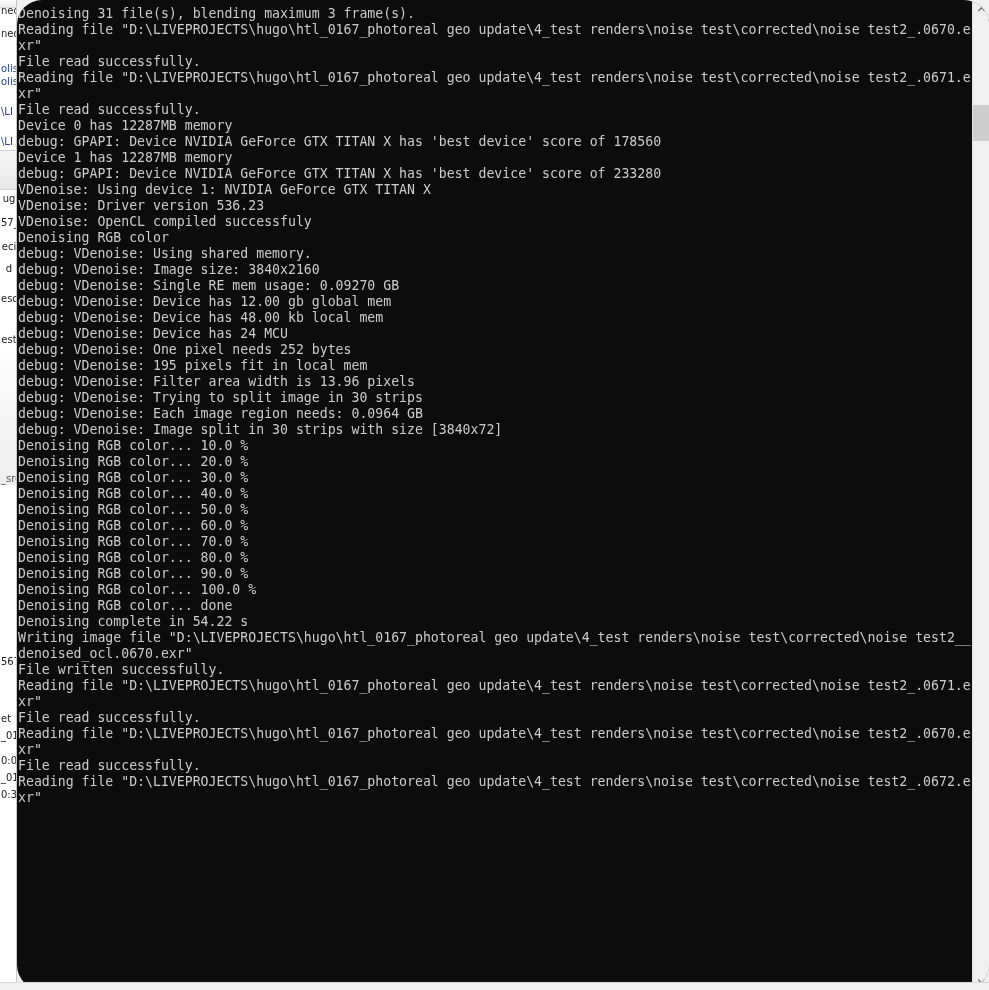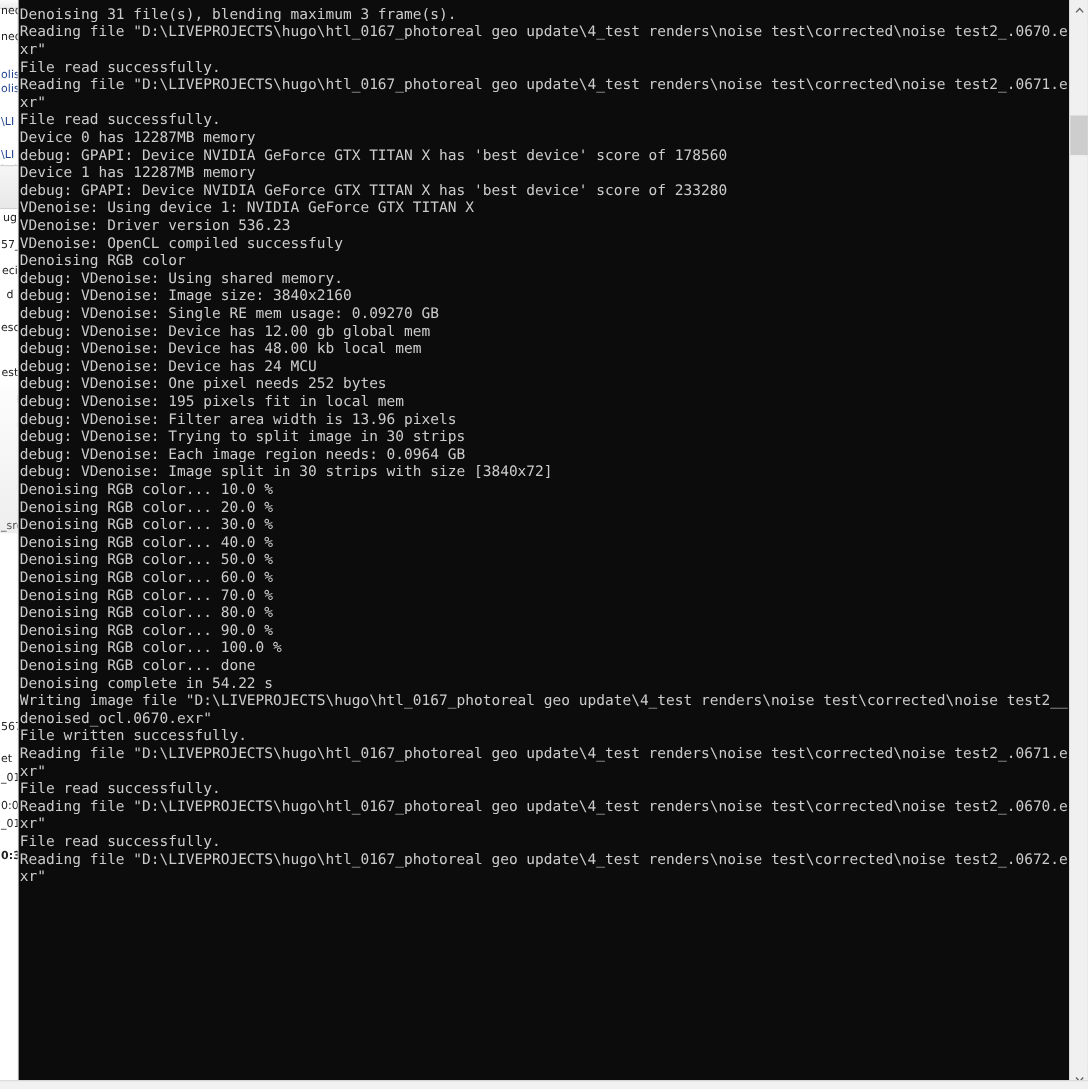--- a/index.html
+++ b/index.html
@@ -61,20 +61,21 @@
 
   
   #console-window {
     position: absolute;
     left: 17px;
     top: 0;
     width: 972px;
     height: 990px;
     background: #0c0c0c;
     overflow: hidden;
+    border-radius: 25px;
   }
   #console-text {
     position: absolute;
     left: 0;
     top: 0;
     width: 955px;
     height: 990px;
     padding: 6px 0 0 1px;
     box-sizing: border-box;
     color: #cccccc;
@@ -177,25 +178,25 @@
       <div class="bg-frag dark" style="margin-top:10px;">ina</div>
       <div class="bg-frag gray" style="margin-top:9px;">sa</div>
     </div>
 
     <div class="bg-band" style="top:350px;height:135px;background:linear-gradient(#fdfdfd,#eeeeee);">
       <div class="bg-frag gray" style="margin-top:122px;color:#555;">_src</div>
     </div>
 
     <div class="bg-band" style="top:485px;height:505px;background:#ffffff;">
       <div class="bg-frag dark" style="margin-top:170px;">567</div>
-      <div class="bg-frag dark" style="margin-top:16px;">et</div>
+      <div class="bg-frag dark" style="margin-top:44px;">et</div>
       <div class="bg-frag dark" style="margin-top:4px;">_01</div>
       <div class="bg-frag dark" style="margin-top:12px;">0:0</div>
       <div class="bg-frag dark" style="margin-top:4px;">_01</div>
-      <div class="bg-frag dark" style="margin-top:16px;font-weight:bold;">0:3</div>
+      <div class="bg-frag dark" style="margin-top:4px;">0:3</div>
     </div>
   </div>
 
   <div id="console-window">
 
     <div id="console-text"><div class="line">Denoising 31 file(s), blending maximum 3 frame(s).</div><div class="line">Reading file "D:\LIVEPROJECTS\hugo\htl_0167_photoreal geo update\4_test renders\noise test\corrected\noise test2_.0670.e</div><div class="line">xr"</div><div class="line">File read successfully.</div><div class="line">Reading file "D:\LIVEPROJECTS\hugo\htl_0167_photoreal geo update\4_test renders\noise test\corrected\noise test2_.0671.e</div><div class="line">xr"</div><div class="line">File read successfully.</div><div class="line">Device 0 has 12287MB memory</div><div class="line">debug: GPAPI: Device NVIDIA GeForce GTX TITAN X has 'best device' score of 178560</div><div class="line">Device 1 has 12287MB memory</div><div class="line">debug: GPAPI: Device NVIDIA GeForce GTX TITAN X has 'best device' score of 233280</div><div class="line">VDenoise: Using device 1: NVIDIA GeForce GTX TITAN X</div><div class="line">VDenoise: Driver version 536.23</div><div class="line">VDenoise: OpenCL compiled successfuly</div><div class="line">Denoising RGB color</div><div class="line">debug: VDenoise: Using shared memory.</div><div class="line">debug: VDenoise: Image size: 3840x2160</div><div class="line">debug: VDenoise: Single RE mem usage: 0.09270 GB</div><div class="line">debug: VDenoise: Device has 12.00 gb global mem</div><div class="line">debug: VDenoise: Device has 48.00 kb local mem</div><div class="line">debug: VDenoise: Device has 24 MCU</div><div class="line">debug: VDenoise: One pixel needs 252 bytes</div><div class="line">debug: VDenoise: 195 pixels fit in local mem</div><div class="line">debug: VDenoise: Filter area width is 13.96 pixels</div><div class="line">debug: VDenoise: Trying to split image in 30 strips</div><div class="line">debug: VDenoise: Each image region needs: 0.0964 GB</div><div class="line">debug: VDenoise: Image split in 30 strips with size [3840x72]</div><div class="line">Denoising RGB color... 10.0 %</div><div class="line">Denoising RGB color... 20.0 %</div><div class="line">Denoising RGB color... 30.0 %</div><div class="line">Denoising RGB color... 40.0 %</div><div class="line">Denoising RGB color... 50.0 %</div><div class="line">Denoising RGB color... 60.0 %</div><div class="line">Denoising RGB color... 70.0 %</div><div class="line">Denoising RGB color... 80.0 %</div><div class="line">Denoising RGB color... 90.0 %</div><div class="line">Denoising RGB color... 100.0 %</div><div class="line">Denoising RGB color... done</div><div class="line">Denoising complete in 54.22 s</div><div class="line">Writing image file "D:\LIVEPROJECTS\hugo\htl_0167_photoreal geo update\4_test renders\noise test\corrected\noise test2__</div><div class="line">denoised_ocl.0670.exr"</div><div class="line">File written successfully.</div><div class="line">Reading file "D:\LIVEPROJECTS\hugo\htl_0167_photoreal geo update\4_test renders\noise test\corrected\noise test2_.0671.e</div><div class="line">xr"</div><div class="line">File read successfully.</div><div class="line">Reading file "D:\LIVEPROJECTS\hugo\htl_0167_photoreal geo update\4_test renders\noise test\corrected\noise test2_.0670.e</div><div class="line">xr"</div><div class="line">File read successfully.</div><div class="line">Reading file "D:\LIVEPROJECTS\hugo\htl_0167_photoreal geo update\4_test renders\noise test\corrected\noise test2_.0672.e</div><div class="line">xr"</div></div>
 
     <div id="console-scrollbar">
       <div class="sb-btn up">
         <span>

